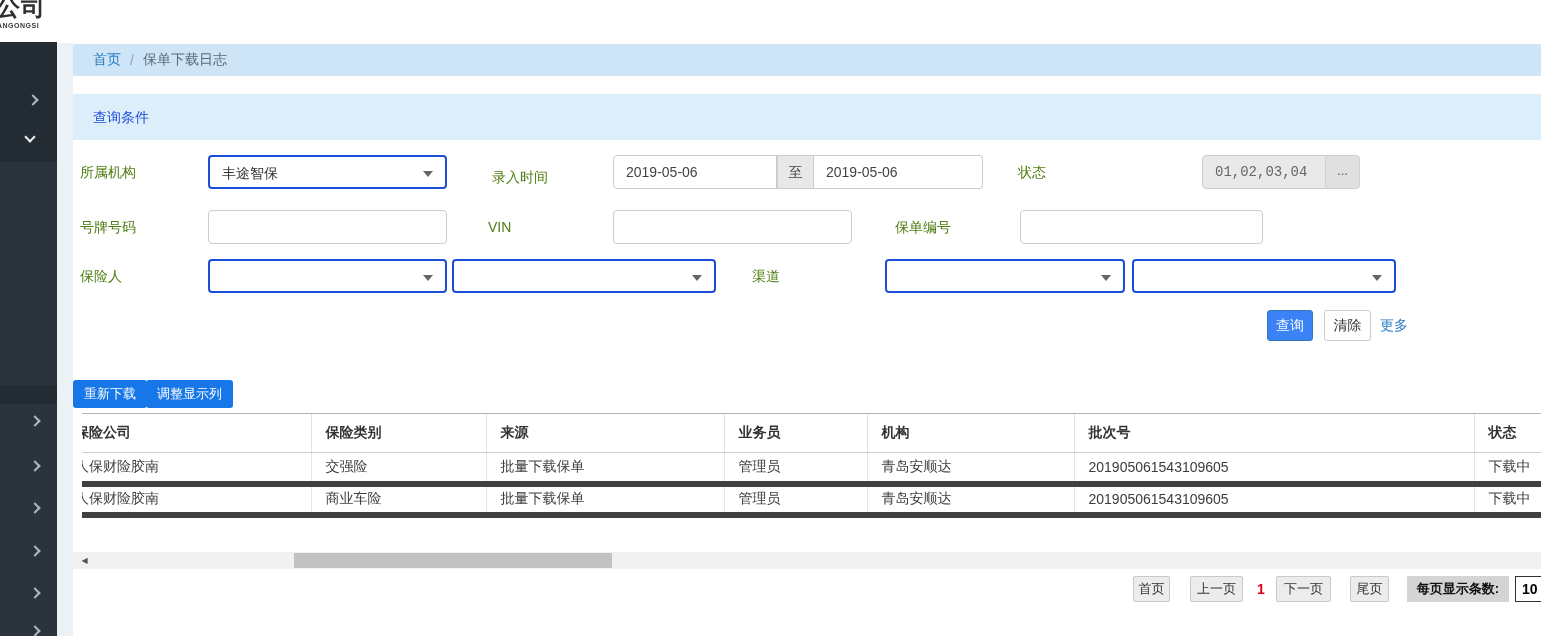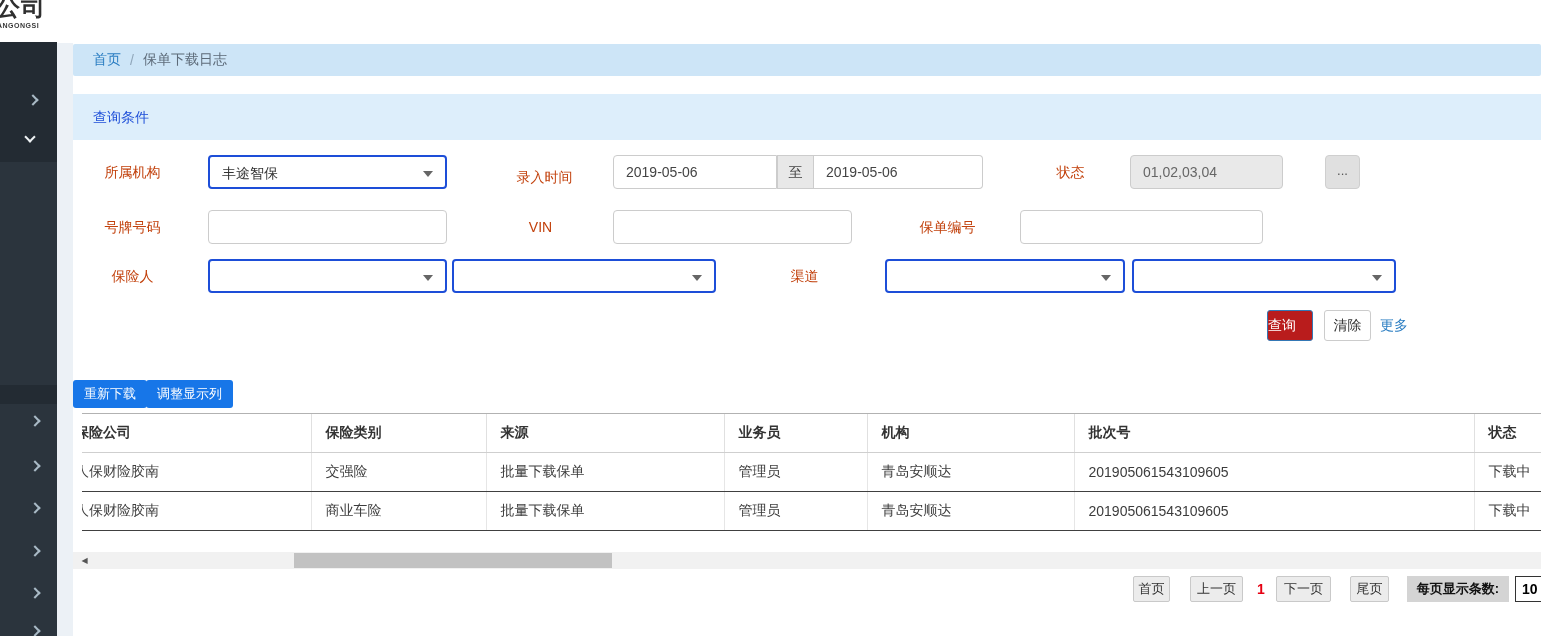--- a/index.html
+++ b/index.html
@@ -27,44 +27,44 @@
   
   .breadcrumb { position:absolute; left:73px; top:44px; width:1468px; height:32px; background:#cde5f7; border-radius:2px; display:flex; align-items:center; padding-left:20px; font-size:14px; }
   .bc-home { color:#2a7dc2; cursor:pointer; }
   .bc-sep { color:#8fa6ba; margin:0 9px; }
   .bc-cur { color:#5d6b79; }
 
   
   .panel-header { position:absolute; left:73px; top:94px; width:1468px; height:46px; background:#ddeefb; line-height:46px; padding-left:20px; font-size:14px; color:#1d4ed8; }
   .panel-body { position:absolute; left:73px; top:140px; width:1468px; height:210px; background:#fff; }
 
-  .f-label { position:absolute; height:34px; line-height:34px; text-align:center; font-size:14px; color:#c2410c; }
+  .f-label { position:absolute; height:34px; line-height:34px; text-align:left; font-size:14px; color:#4d7c0f; }
   .f-input { position:absolute; height:34px; border:1px solid #ccc; border-radius:4px; background:#fff; font-size:14px; color:#444; padding:0 12px; font-family:inherit; }
   .f-select { position:absolute; height:34px; border:2px solid #1d4ed8; border-radius:4px; background:#fff; font-size:14px; color:#333; cursor:pointer; }
   .f-select .sel-text { position:absolute; left:12px; top:0; line-height:32px; }
   .caret { position:absolute; right:12px; top:14px; width:0; height:0; border-left:5px solid transparent; border-right:5px solid transparent; border-top:6px solid #666; }
   .date-group { position:absolute; display:flex; }
   .date-inp { width:164px; height:34px; border:1px solid #ccc; border-radius:4px 0 0 4px; font-size:14px; color:#444; padding:0 12px; font-family:inherit; }
   .date-inp.right { width:169px; border-radius:0 4px 4px 0; border-left:none; }
   .zhi { width:37px; height:34px; background:#e8e8e8; border-top:1px solid #ccc; border-bottom:1px solid #ccc; border-left:1px solid #ccc; border-right:1px solid #ccc; text-align:center; line-height:32px; font-size:14px; color:#444; }
   .status-inp { background:#e9e9e9; color:#666; }
   .dots-btn { position:absolute; width:35px; height:34px; background:#e0e0e0; border:1px solid #cfcfcf; border-radius:4px; font-size:13px; color:#555; text-align:center; line-height:30px; cursor:pointer; }
 
-  .btn-search { position:absolute; width:46px; height:31px; background:#b91c1c; border:1px solid #3478b5; border-radius:3px; color:#fff; font-size:14px; text-align:left; line-height:29px; cursor:pointer; }
+  .btn-search { position:absolute; width:46px; height:31px; background:#3b82f6; border:1px solid #3478b5; border-radius:3px; color:#fff; font-size:14px; text-align:center; line-height:29px; cursor:pointer; }
   .btn-clear { position:absolute; width:47px; height:31px; background:#fff; border:1px solid #ccc; border-radius:3px; color:#333; font-size:14px; text-align:center; line-height:29px; cursor:pointer; }
   .link-more { position:absolute; height:31px; line-height:31px; color:#2a7dc2; font-size:14px; cursor:pointer; }
 
   
   .tb-btn { position:absolute; top:380px; height:28px; background:#1776e8; border-radius:3px; color:#fff; font-size:13px; text-align:center; line-height:28px; padding:0 11px; cursor:pointer; }
 
   
   .table-wrap { position:absolute; left:82px; top:413px; width:1468px; height:119px; overflow:hidden; }
   table.log { border-collapse:collapse; table-layout:fixed; width:1564px; margin-left:-12px; }
   table.log th { height:39px; font-size:14px; font-weight:bold; color:#333; text-align:left; padding:0 8px 0 14px; border-top:1px solid #b2b2b2; border-bottom:1px solid #cfcfcf; border-left:1px solid #e0e0e0; background:#fff; white-space:nowrap; overflow:hidden; }
-  table.log td { height:39px; font-size:14px; color:#3c3c3c; padding:0 8px 0 14px; border-bottom:1px solid #404040; border-left:1px solid #e6e6e6; white-space:nowrap; overflow:hidden; }
+  table.log td { height:31px; font-size:14px; color:#3c3c3c; padding:0 8px 0 14px; border-bottom:6px solid #404040; border-left:1px solid #e6e6e6; white-space:nowrap; overflow:hidden; }
   table.log th:first-child, table.log td:first-child { border-left:none; padding-left:5px; }
 
   
   .hscroll { position:absolute; left:73px; top:552px; width:1468px; height:17px; background:#f1f1f1; }
   .hs-arrow { position:absolute; left:3px; top:0; width:17px; height:17px; font-size:8px; color:#555; text-align:center; line-height:17px; cursor:pointer; }
   .hs-thumb { position:absolute; left:221px; top:1px; width:318px; height:15px; background:#c2c2c2; cursor:pointer; }
 
   
   .pg-btn { position:absolute; top:576px; height:26px; background:#ececec; border:1px solid #c9c9c9; border-radius:2px; font-size:13px; color:#333; text-align:center; line-height:24px; cursor:pointer; }
   .pg-num { position:absolute; top:576px; height:26px; line-height:26px; color:#e60012; font-size:14px; font-weight:bold; text-align:center; }
@@ -125,21 +125,21 @@
   </div>
 
   <div class="f-label" style="left:492px; top:160px; width:105px;">录入时间</div>
   <div class="date-group" style="left:613px; top:155px;">
     <input class="date-inp" value="2019-05-06" style="">
     <div class="zhi">至</div>
     <input class="date-inp right" value="2019-05-06" style="">
   </div>
 
   <div class="f-label" style="left:1018px; top:155px; width:105px;">状态</div>
-  <input class="f-input status-inp" style="left: 1130px; top: 155px; width: 153px;" readonly="" value="01,02,03,04">
+  <input class="f-input status-inp" style="left: 1202px; top: 155px; width: 153px; font-family: Liberation Mono, monospace;" readonly="" value="01,02,03,04">
   <div class="dots-btn" style="left:1325px; top:155px;">...</div>
 
   <div class="f-label" style="left:80px; top:210px; width:105px;">号牌号码</div>
   <input class="f-input" style="left: 208px; top: 210px; width: 239px;" value="">
 
   <div class="f-label" style="left:488px; top:210px; width:105px;">VIN</div>
   <input class="f-input" style="left: 613px; top: 210px; width: 239px;" value="">
 
   <div class="f-label" style="left:895px; top:210px; width:105px;">保单编号</div>
   <input class="f-input" style="left: 1020px; top: 210px; width: 243px;" value="">

